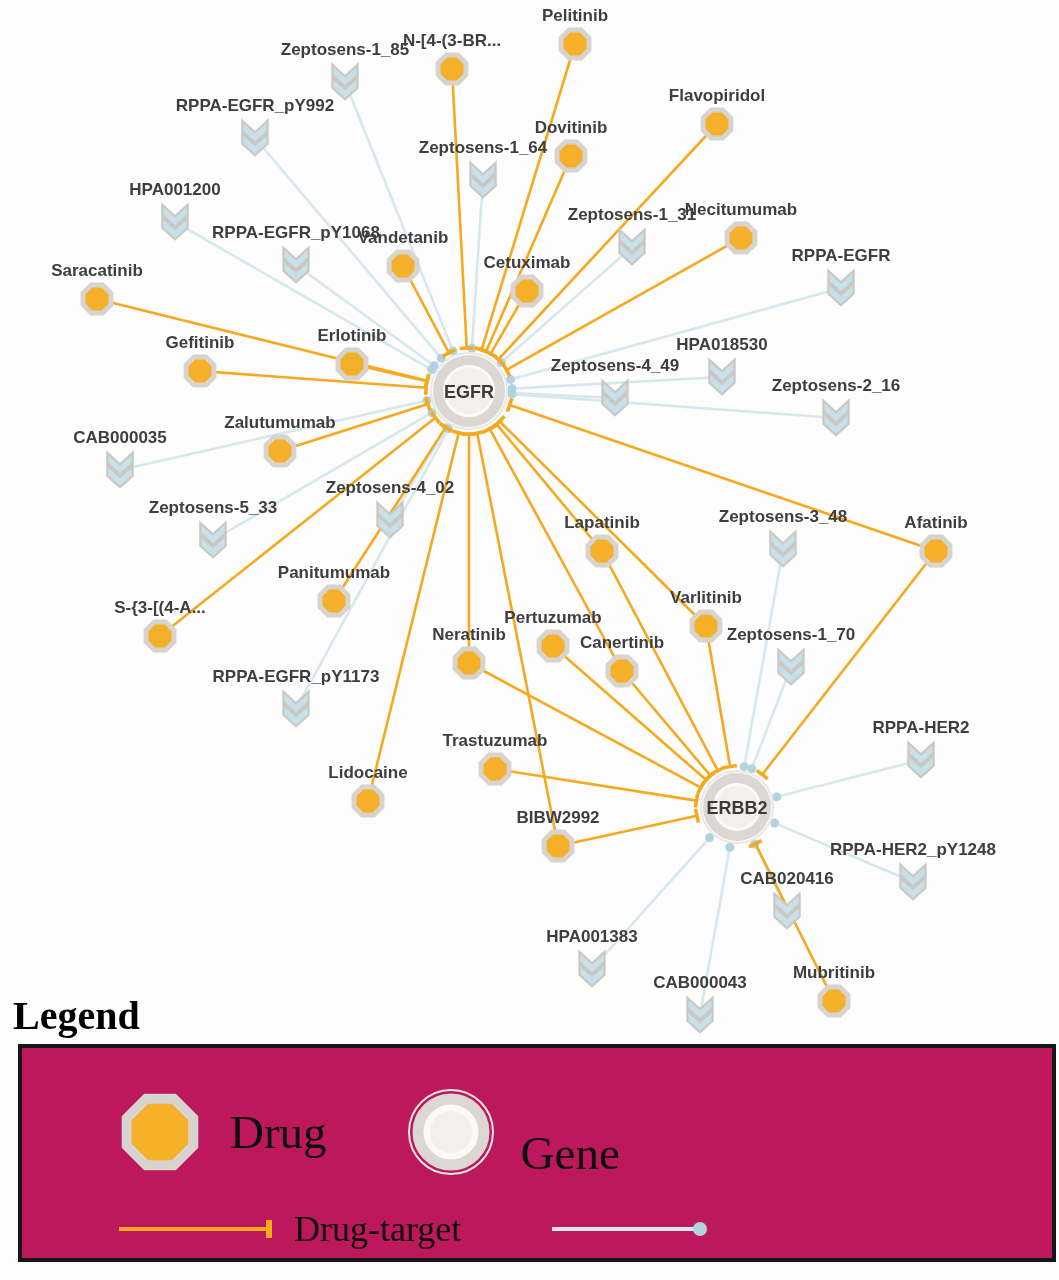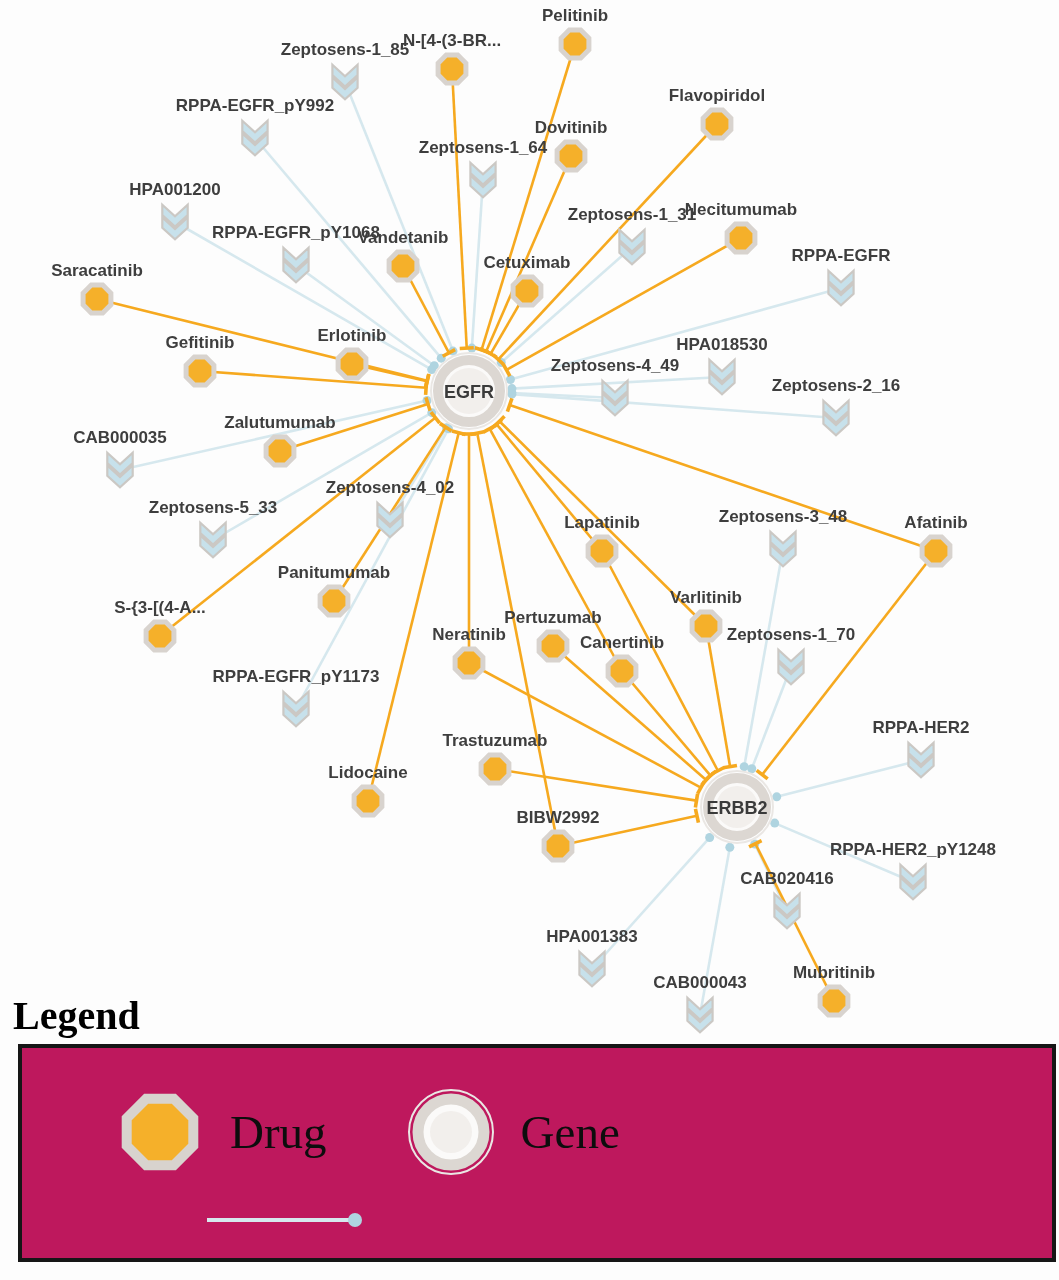--- a/index.html
+++ b/index.html
@@ -6,21 +6,21 @@
   body{background:#FDFDFD;font-family:"Liberation Sans",sans-serif;}
   #root{position:relative;width:1059px;height:1280px;background:#FDFDFD;overflow:hidden;}
   #graph-svg{position:absolute;left:0;top:0;}
   .nlabel{font:700 17px "Liberation Sans",sans-serif;fill:#3E3E3E;}
   .glabel{font:700 18px "Liberation Sans",sans-serif;fill:#3A3A3A;}
   .legend-title{position:absolute;left:13px;top:992px;font:700 40px "Liberation Serif",serif;color:#000;}
   .legend-box{position:absolute;left:10px;top:1044px;width:1030px;height:210px;border:4px solid #161616;background:#be185d;margin-left:8px;}
   .lrow1{display:flex;align-items:center;padding:36px 0 0 90px;}
   .lrow2{display:flex;align-items:center;padding:28px 0 0 94px;}
   .litem{display:flex;align-items:center;}
-  .litem.gene{margin-left:76px;}
+  .litem.gene{margin-left:76px;align-items:flex-end;}
   .litem.antibody{margin-left:62px;}
   .litem.ab-edge{margin-left:88px;}
   .llabel{font:400 47px "Liberation Serif",serif;color:#0D0D0D;margin-left:22px;}
   .llabel2{font:400 36px "Liberation Serif",serif;color:#0D0D0D;margin-left:12px;}
 </style>
 </head>
 <body>
 
 <div id="root">
 
@@ -437,20 +437,27 @@
           <circle cx="48" cy="48" r="33" stroke="#DCD7D2" stroke-width="11" fill="#FBFAF9"></circle>
           <circle cx="48" cy="48" r="21" fill="#F2EFEC"></circle>
         </svg>
         <span class="llabel">Gene</span>
       </div>
 
 
     </div>
     <div class="lrow2">
 
+      <div class="litem">
+        <svg width="166" height="24">
+          <line x1="3" y1="12" x2="150" y2="12" stroke-width="4" stroke="#F6A91F"></line>
+          <line x1="153" y1="3" x2="153" y2="21" stroke-width="6" stroke="#F6A91F"></line>
+        </svg>
+        <span class="llabel2">Drug-target</span>
+      </div>
 
       <div class="litem ab-edge">
         <svg width="162" height="24">
           <line x1="3" y1="12" x2="146" y2="12" stroke-width="4" stroke="#D6E8EE"></line>
           <circle cx="151" cy="12" r="7" fill="#AFD4E0"></circle>
         </svg>
       </div>
 
     </div>
   </div>

